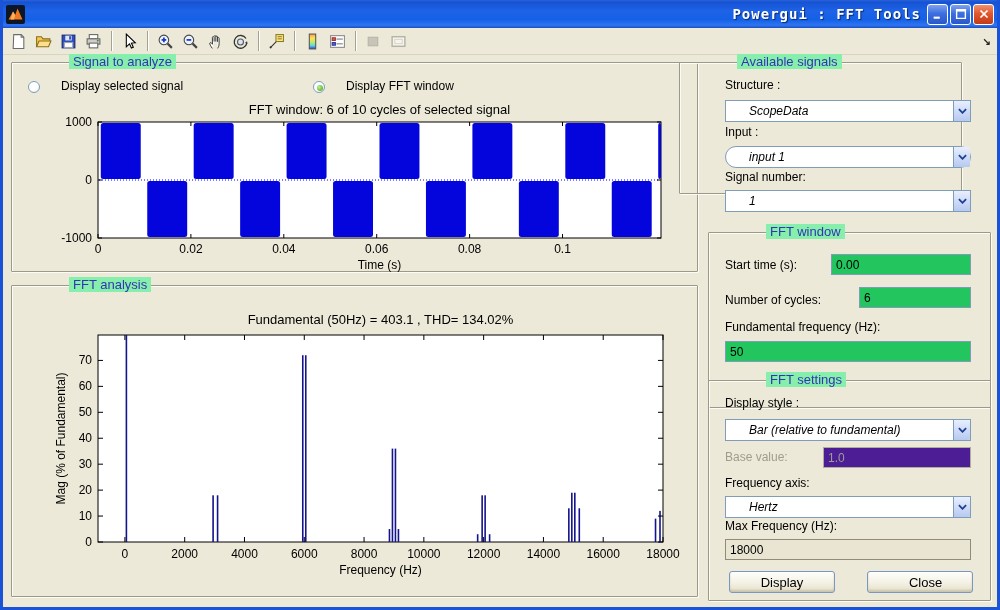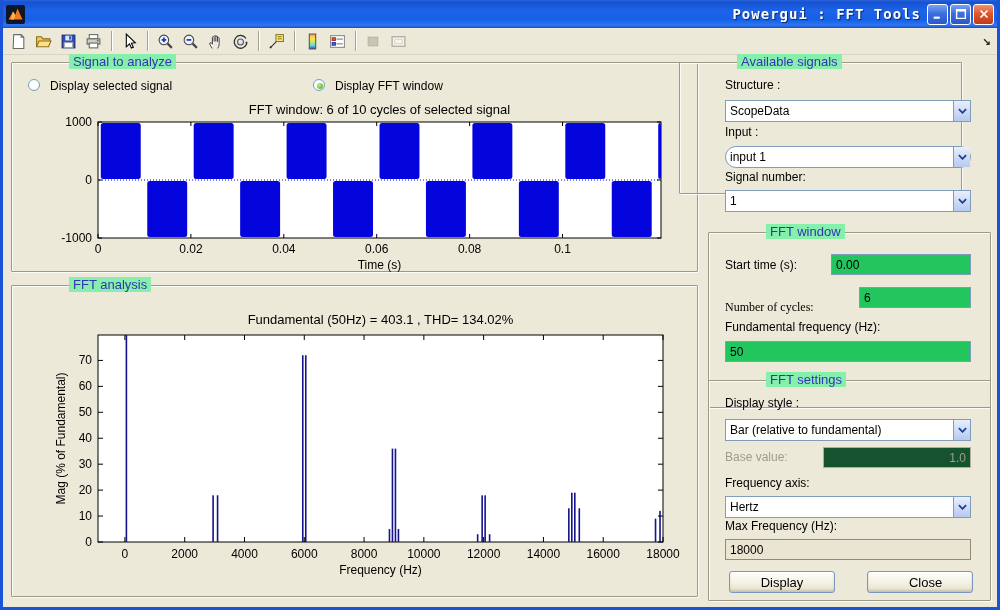--- a/index.html
+++ b/index.html
@@ -50,42 +50,42 @@
     position:absolute;border:1px solid #9c9987;border-radius:1px;
     box-shadow:inset 1px 1px 0 rgba(255,255,255,.8),1px 1px 0 rgba(255,255,255,.8);
   }
   .group .legend{
     position:absolute;top:-9px;left:9px;background:#86efac;padding:0 4px;
     color:#3434b4;font-size:13px;white-space:nowrap;margin-left:48px;
   }
   .lbl{position:absolute;font-size:12px;color:#000;white-space:nowrap;text-align:center;}
   .lbl.gray{color:#a09c8e;}
   
-  .radio{position:absolute;display:flex;align-items:flex-start;gap:10px;cursor:pointer;}
+  .radio{position:absolute;display:flex;align-items:flex-end;gap:21px;cursor:pointer;}
   .radio .dot{
     width:12px;height:12px;border-radius:50%;
     border:1px solid #7b9ebd;background:radial-gradient(circle at 35% 30%,#ffffff 55%,#dfe5ea);
     position:relative;flex:0 0 auto;
   }
   .radio.selected .dot::after{
     content:"";position:absolute;left:3px;top:3px;width:6px;height:6px;border-radius:50%;
     background:radial-gradient(circle at 35% 35%,#bff08c,#3f9f14);
   }
   
   .tinput{
     position:absolute;border:1px solid #7F9DB9;background:#22c55e;
     font-family:"Liberation Sans",sans-serif;font-size:12px;padding:2px 4px;height:21px;
   }
-  .tinput.dis{background:#14532d;color:#a09c90;border-color:#b0ad9c;text-align:right;}
+  .tinput.dis{background:#4c1d95;color:#a09c90;border-color:#b0ad9c;}
   .tinput.beige{background:#e9e5d2;border-color:#8f8c7a;}
   .combo{
     position:absolute;height:22px;background:#fff;border:1px solid #7F9DB9;
     display:flex;align-items:stretch;cursor:pointer;
   }
-  .combo .val{flex:1;padding:3px 4px;font-size:12px;white-space:nowrap;overflow:hidden;}
+  .combo .val{flex:1;padding:3px 23px;font-size:12px;white-space:nowrap;overflow:hidden;font-style:italic;}
   .combo .btn{
     width:17px;border-left:1px solid #7F9DB9;border-radius:0 1px 1px 0;
     background:linear-gradient(180deg,#e8effc 0%,#cfdcf8 50%,#b6c9ef 100%);
     display:flex;align-items:center;justify-content:center;
   }
   
   .xpbtn{
     position:absolute;height:22px;border:1px solid #7a96c2;border-radius:3px;
     background:linear-gradient(180deg,#fefefb 0%,#f4f1e4 55%,#e3dfc9 100%);
     font-family:"Liberation Sans",sans-serif;font-size:13px;color:#000;cursor:pointer;
@@ -410,21 +410,21 @@
           <path d="M1 1 L5 5 L9 1" fill="none" stroke="#1c3f94" stroke-width="2"></path>
         </svg>
       </span>
   </div>
 
   <div class="group" style="left:705px;top:232px;width:283px;height:176px;">
     <span class="legend">FFT window</span>
   </div>
   <div class="lbl" style="left:722px;top:258px;">Start time (s):</div>
   <input class="tinput" style="left: 828px; top: 254px; width: 140px;" value="0.00">
-  <div class="lbl" style="left:722px;top:300px;font-family:Liberation Serif, serif;">Number of cycles:</div>
+  <div class="lbl" style="left:722px;top:293px;">Number of cycles:</div>
   <input class="tinput" style="left: 856px; top: 287px; width: 112px;" value="6">
   <div class="lbl" style="left:722px;top:320px;">Fundamental frequency (Hz):</div>
   <input class="tinput" style="left: 722px; top: 341px; width: 246px;" value="50">
 
   <div class="group" style="left:705px;top:380px;width:283px;height:221px;">
     <span class="legend">FFT settings</span>
   </div>
   <div class="lbl" style="left:722px;top:396px;">Display style :</div>
   <div class="combo" style="left:722px;top:419px;width:246px;">
     <span class="val">Bar (relative to fundamental)</span>

